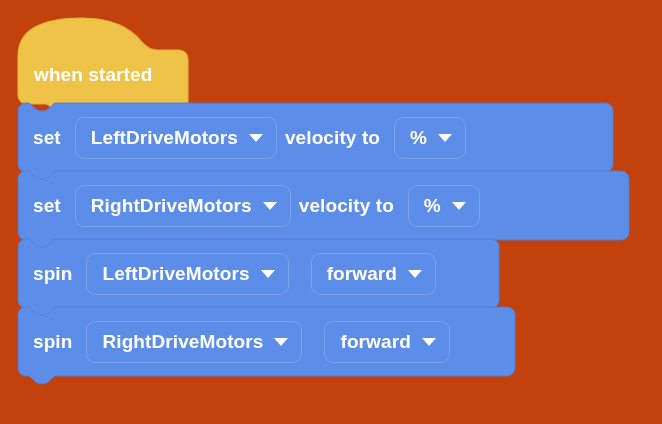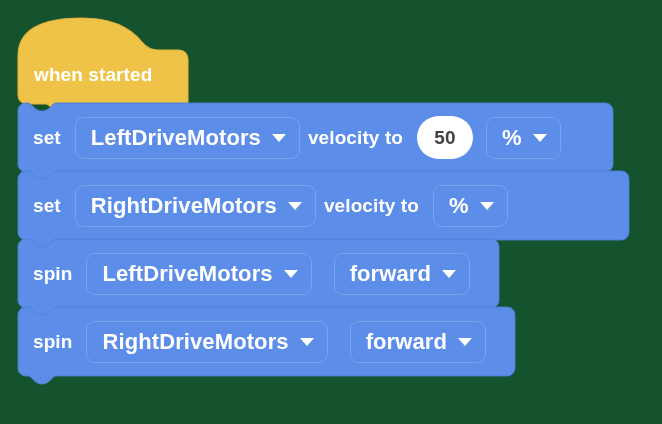--- a/index.html
+++ b/index.html
@@ -15,21 +15,21 @@
     overflow: hidden;
     font-family: "Liberation Sans", sans-serif;
     -webkit-font-smoothing: antialiased;
   }
 
   #workspace {
     position: absolute;
     left: 0; top: 0;
     width: 662px;
     height: 424px;
-    background: #14532d;
+    background: #c2410c;
   }
 
   
   .hat-block {
     position: absolute;
     left: 18px;
     top: 18px;
     width: 170px;
     height: 94px;
   }
@@ -97,21 +97,21 @@
     align-items: center;
     height: 42px;
     box-sizing: border-box;
     padding: 0 13px 0 15px;
     border: 1.4px solid #7BA2EB;
     border-radius: 9px;
     background: #5C8DE8;
     white-space: nowrap;
   }
   .dropdown .dd-text {
-    font-size: 22px;
+    font-size: 19px;
     font-weight: bold;
     color: #ffffff;
     letter-spacing: 0.1px;
   }
   .caret {
     display: inline-block;
     width: 0; height: 0;
     margin-left: 11px;
     border-left: 7.5px solid transparent;
     border-right: 7.5px solid transparent;
@@ -182,23 +182,20 @@
                  C 3.5,69 0,65.5 0,61
                  Z" fill="#5C8DE8" stroke="#4F7FD6" stroke-width="0.9"></path>
       </svg>
       <div class="row-content">
         <span class="kw">set</span>
         <span class="dropdown">
           <span class="dd-text">LeftDriveMotors</span>
           <span class="caret"></span>
         </span>
         <span class="kw mid">velocity to</span>
-        <span class="num-oval">
-          <span class="num-text">50</span>
-        </span>
         <span class="dropdown">
           <span class="dd-text">%</span>
           <span class="caret"></span>
         </span>
       </div>
     </div>
 
     <div class="row">
       <svg class="row-svg" width="616" height="72" viewBox="0 0 616 72">
         <path d="M 0,8

